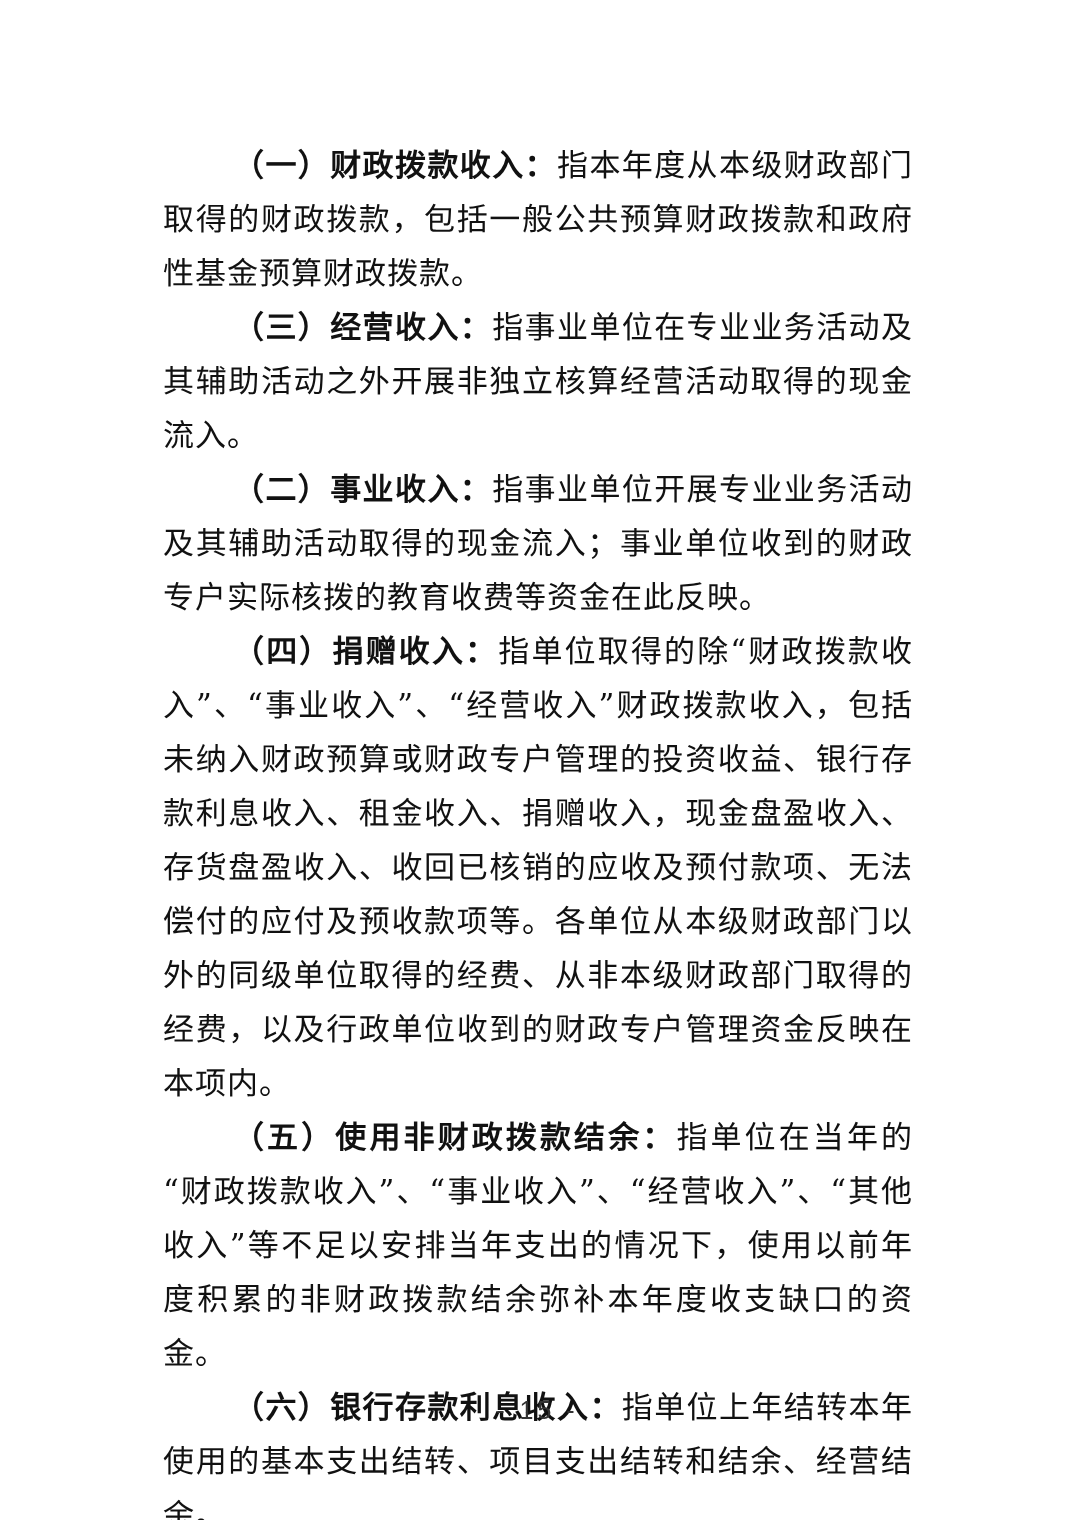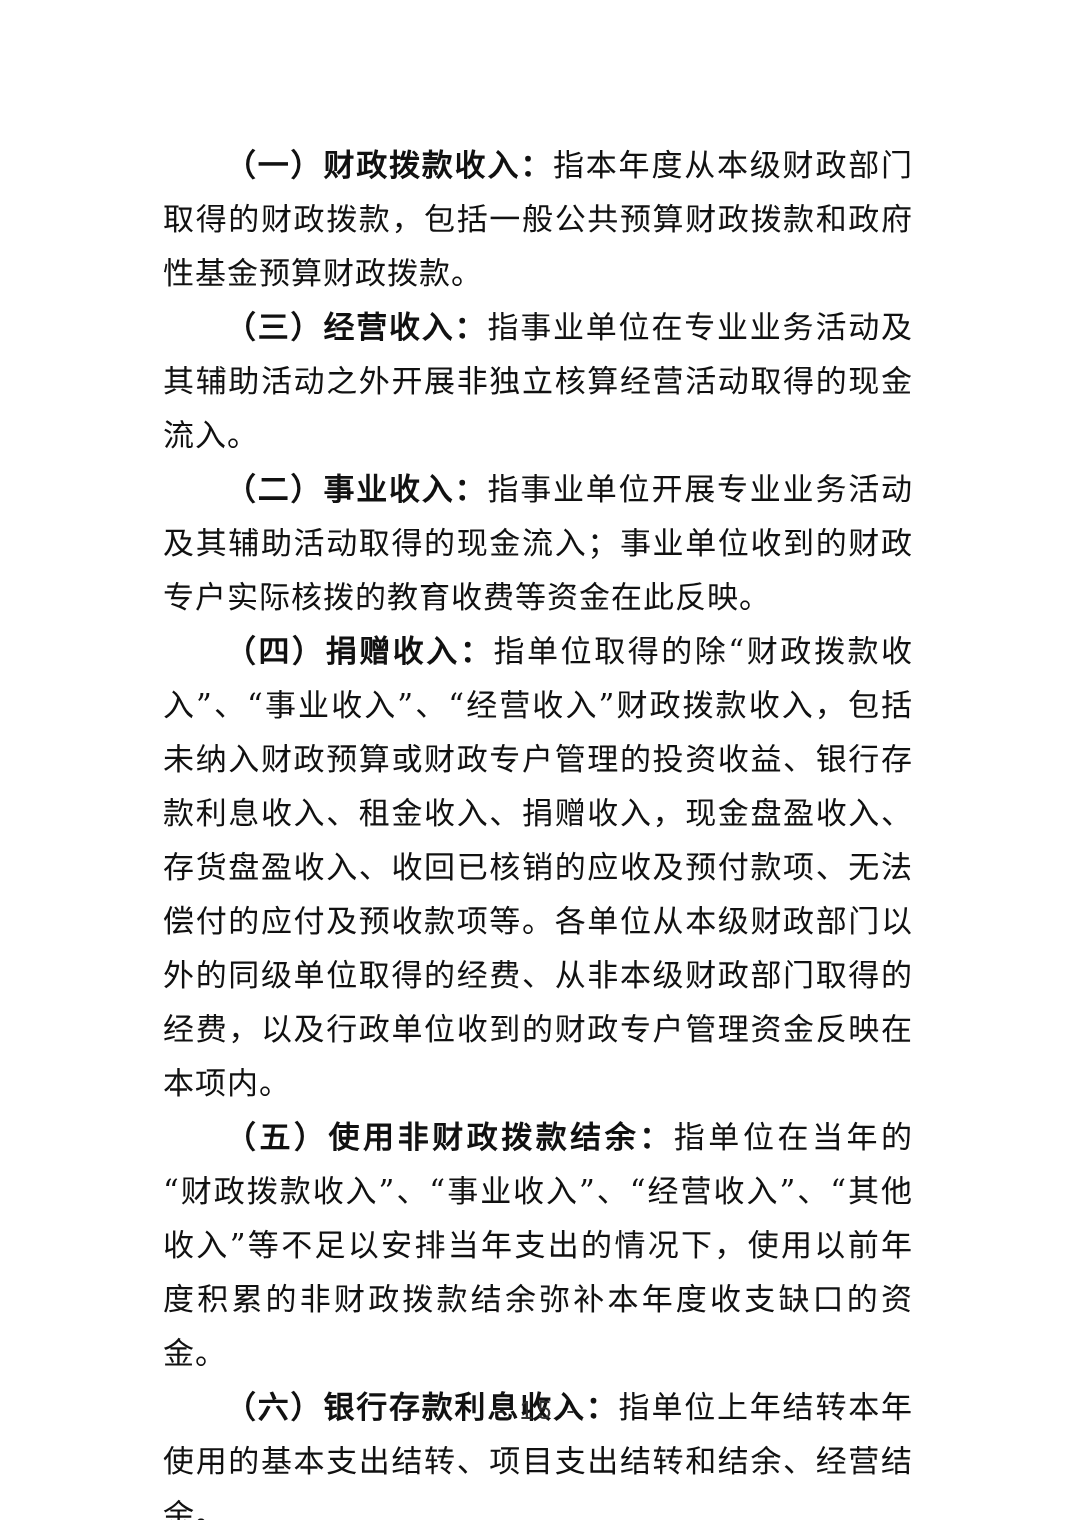--- a/index.html
+++ b/index.html
@@ -26,20 +26,21 @@
     margin: 0;
     font-size: 31px;
     line-height: 54px;
     letter-spacing: 1px;
     text-align: justify;
     text-indent: 2em;
     color: #111111;
   }
   .para .label {
     font-weight: bold;
+    margin-left: 8px;
   }
   .page-footer {
     position: absolute;
     left: 0;
     width: 100%;
     top: 1396px;
     text-align: center;
   }
   .page-number {
     font-size: 25px;

